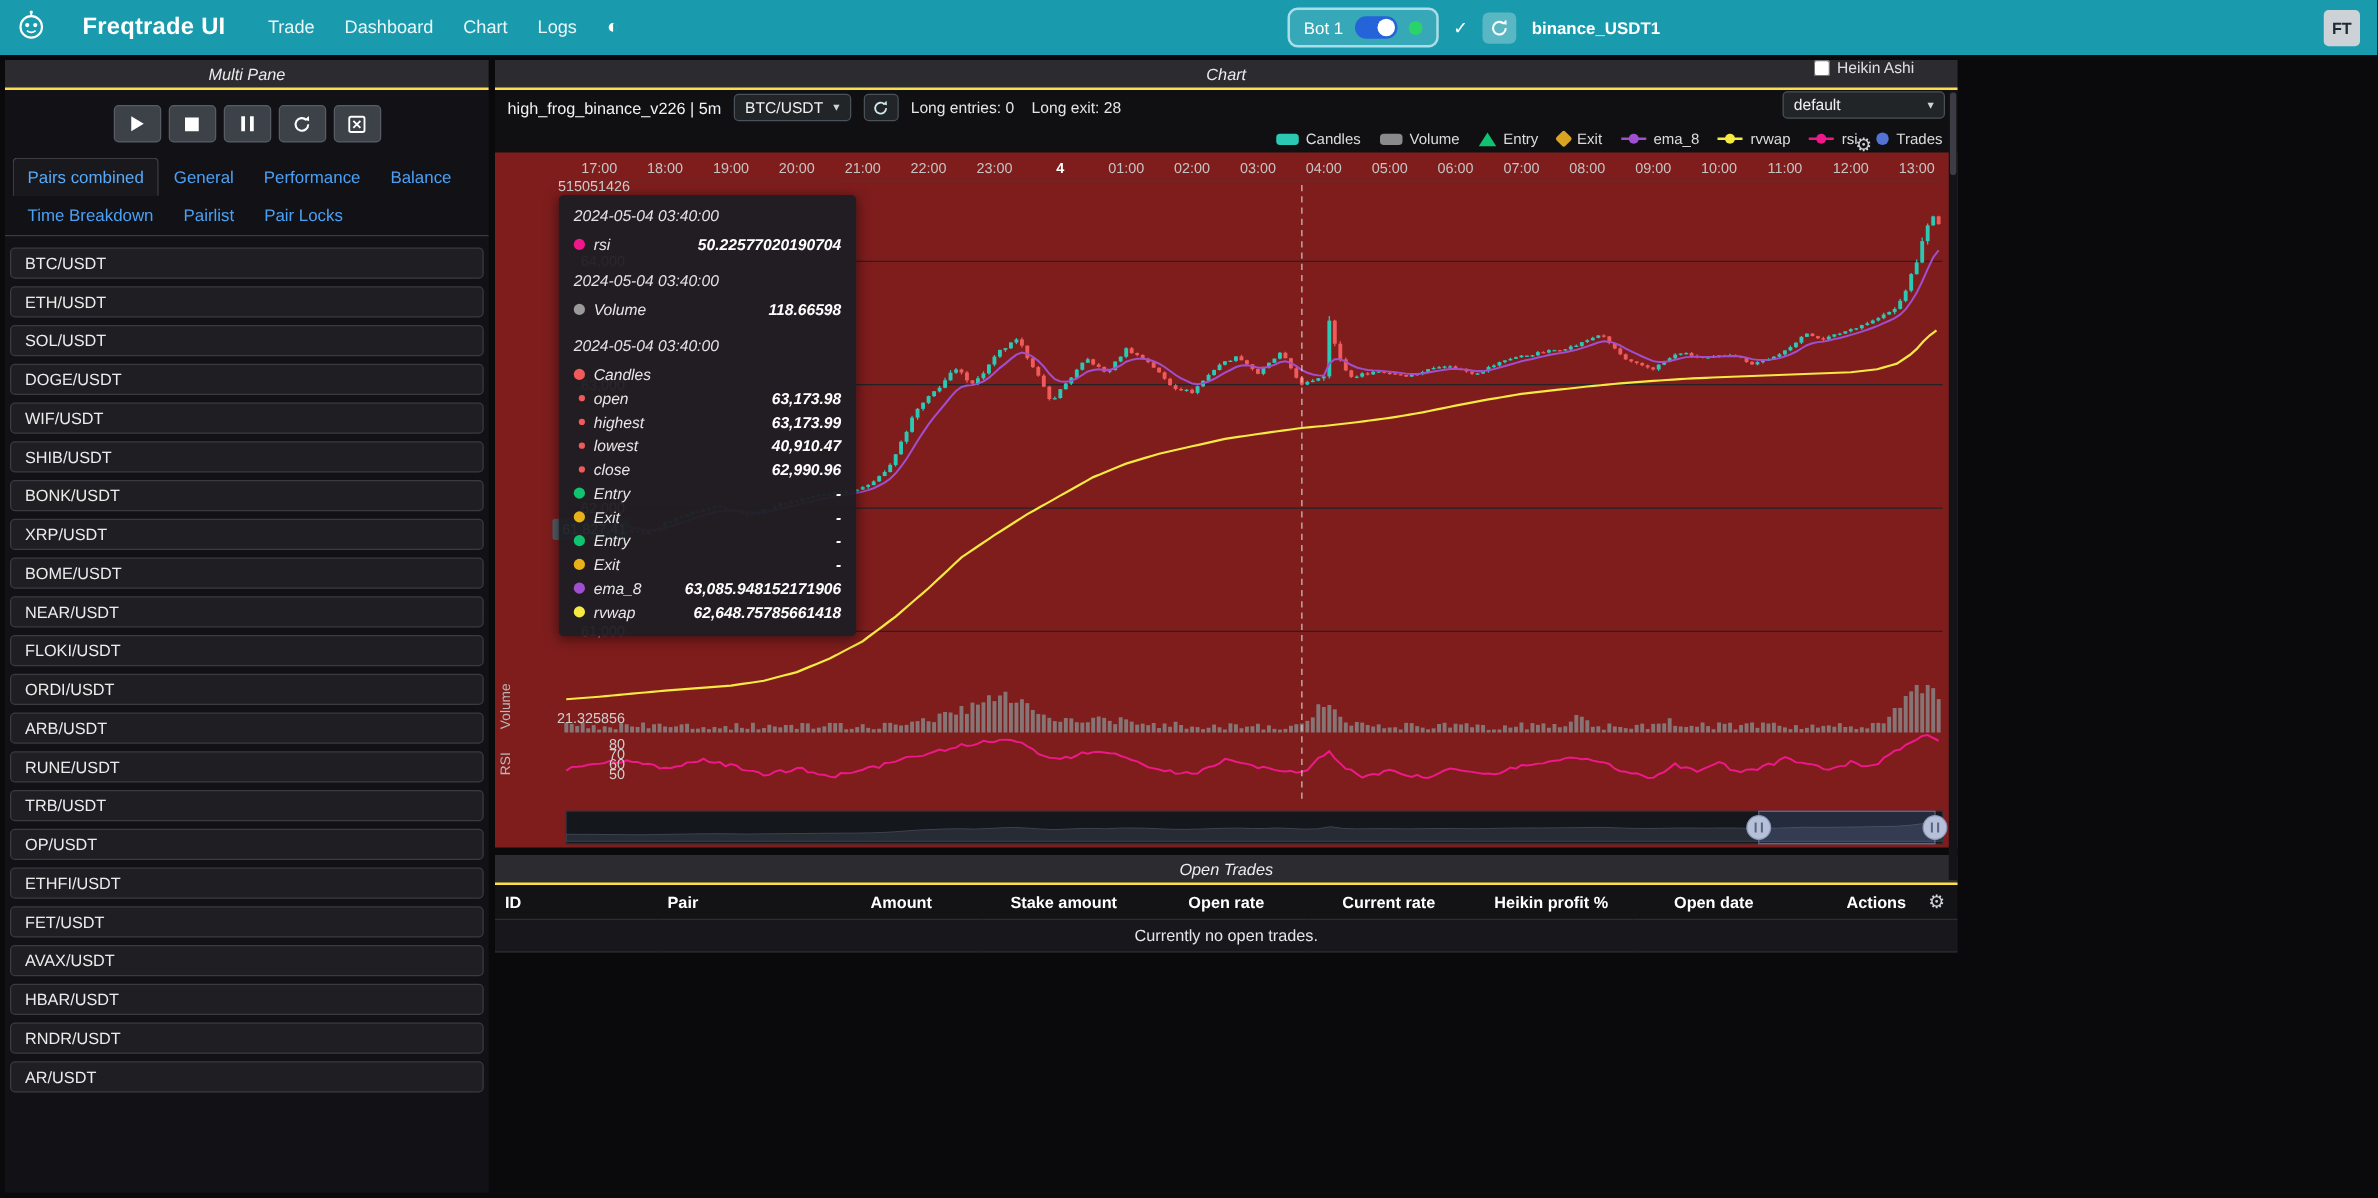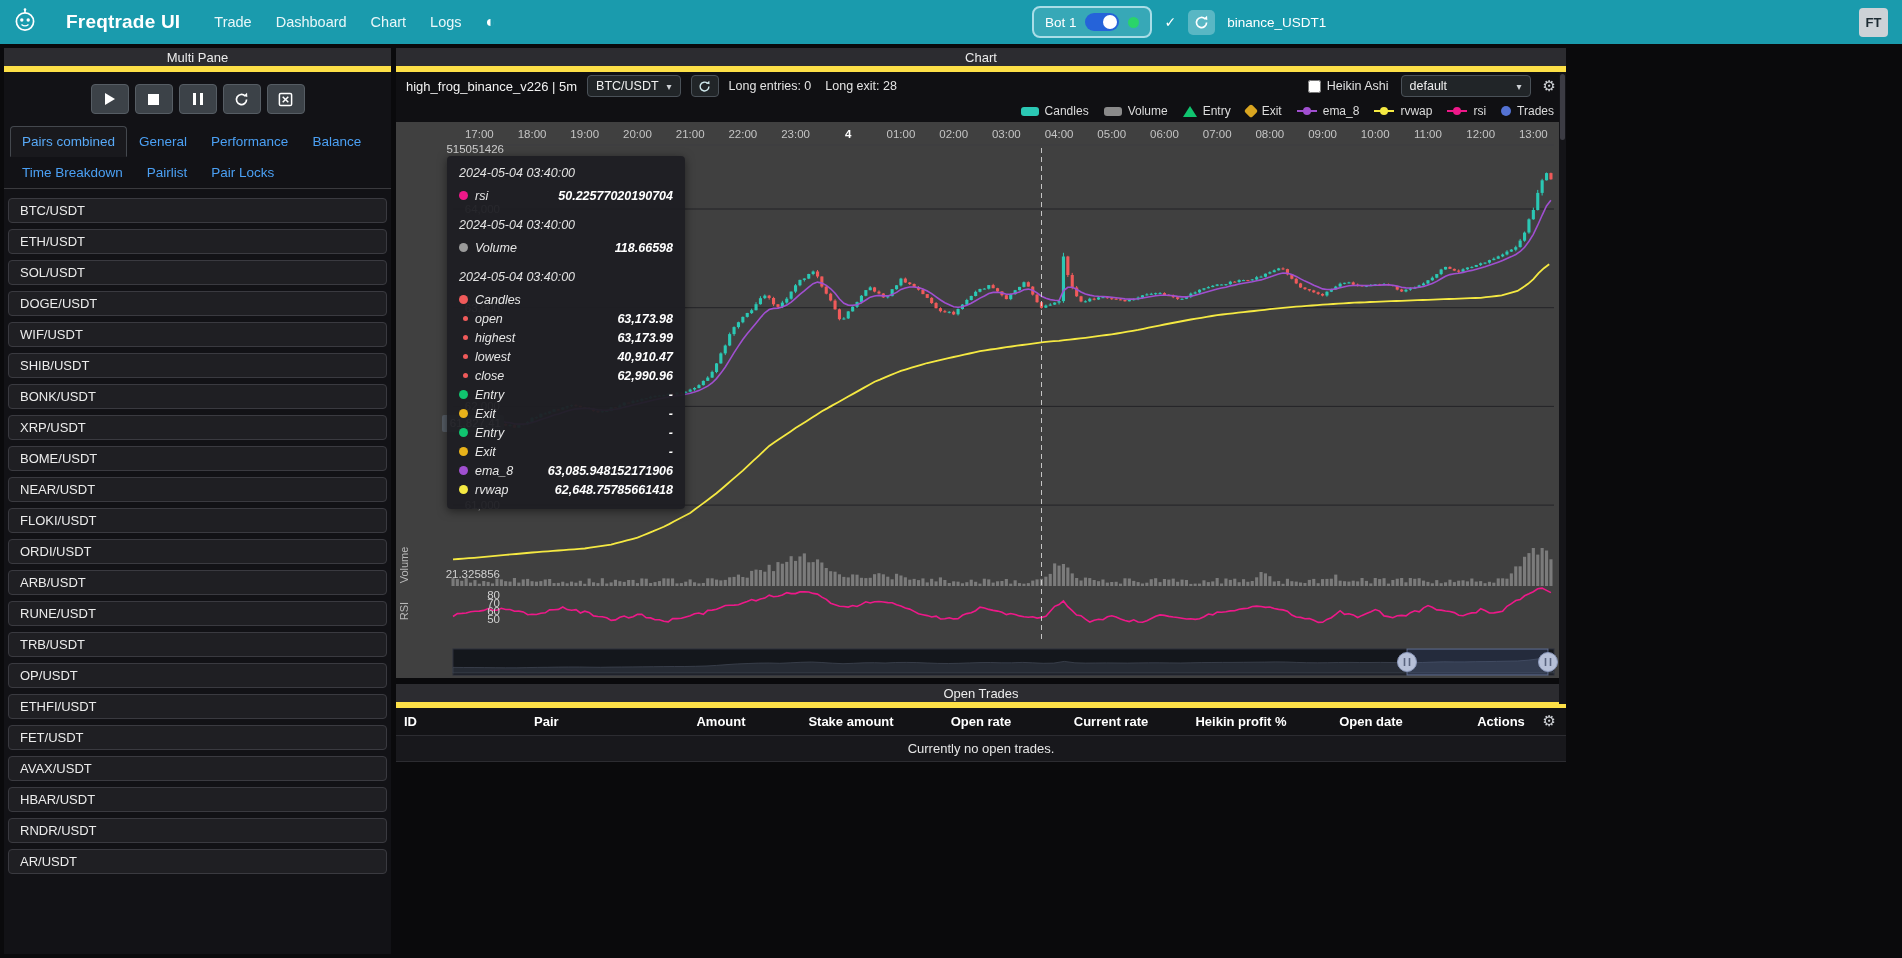--- a/index.html
+++ b/index.html
@@ -16,28 +16,28 @@
   .bot-cluster { margin-left:auto; display:flex; align-items:center; gap:12px; }
   .bot-box { display:flex; align-items:center; gap:9px; padding:5px 11px; border:2px solid #a9dde7;
     border-radius:8px; background:rgba(255,255,255,.13); }
   .bot-box .bot-name { font-size:13.5px; color:#fff; }
   .toggle { width:34px; height:18px; border-radius:9px; background:#2563d9; position:relative; cursor:pointer; flex:0 0 auto; }
   .toggle .knob { position:absolute; right:2px; top:2px; width:14px; height:14px; border-radius:50%; background:#fff; }
   .online-dot { width:11px; height:11px; border-radius:50%; background:#2ad46a; }
   .check-icon { color:#fff; font-size:14px; }
   .nav-refresh { width:27px; height:25px; border:none; border-radius:5px; background:rgba(255,255,255,.28);
     display:flex; align-items:center; justify-content:center; cursor:pointer; }
-  .exchange-label { color:#fff; font-size:13.5px; }
+  .exchange-label { color:#fff; font-size:13.5px;font-weight:bold; }
   .avatar { margin-left:auto; width:29px; height:29px; border-radius:4px; background:#cdd2d7; color:#1d2b33;
     font-size:13px; font-weight:bold; display:flex; align-items:center; justify-content:center; cursor:pointer; }
 
   
   .main { display:flex; padding:4px; gap:5px; height:910px; align-items:flex-start; }
-  .panel-header { height:24px; background:#2c2c30; border-bottom:6px solid #fde047; color:#ececec;
-    font-size:13px; display:flex; align-items:center; justify-content:center; }
+  .panel-header { height:24px; background:#2c2c30; border-bottom:2px solid #fde047; color:#ececec;
+    font-size:13px; display:flex; align-items:center; justify-content:center;font-style:italic; }
 
   
   .multi-pane { width:387px; background:#121216; height:906px; overflow:hidden; }
   .controls { display:flex; justify-content:center; gap:6px; padding:12px 0; }
   .ctrl-btn { width:38px; height:30px; background:#3c4248; border:1px solid #565d64; border-radius:4px;
     display:flex; align-items:center; justify-content:center; cursor:pointer; color:#fff; }
   .play-shape { width:0; height:0; border-left:10px solid #fff; border-top:6px solid transparent; border-bottom:6px solid transparent; }
   .stop-shape { width:11px; height:11px; background:#fff; }
   .pause-shape { width:10px; height:12px; border-left:3px solid #fff; border-right:3px solid #fff; }
   .tabs { display:flex; flex-wrap:wrap; padding:0 6px; border-bottom:1px solid #3a3a3e; }
@@ -52,34 +52,34 @@
   .chart-col { width:1170px; }
   .chart-card { background:#101013; position:relative; }
   .chart-toolbar { height:28px; display:flex; align-items:center; gap:10px; padding:0 10px; }
   .strategy-label { font-size:13px; color:#f2f2f2; }
   .ui-select { display:flex; align-items:center; gap:8px; background:#212528; border:1px solid #4a5158;
     border-radius:4px; color:#f0f0f0; font-size:12.5px; padding:2px 8px; height:22px; cursor:pointer; }
   .ui-select .chev { font-size:10px; color:#cfd3d7; }
   .tb-refresh { width:28px; height:22px; background:#212528; border:1px solid #4a5158; border-radius:4px;
     display:flex; align-items:center; justify-content:center; cursor:pointer; }
   .counts { font-size:12.5px; color:#e4e4e4; display:flex; gap:14px; }
-  .toolbar-right { margin-left:auto; display:flex; align-items:center; gap:12px; }
+  .toolbar-right { margin-left:auto; display:flex; align-items:center; gap:12px;flex-direction:column; }
   .ha-wrap { display:flex; align-items:center; gap:6px; font-size:12.5px; color:#e0e0e0; }
   .ha-wrap input { width:13px; height:13px; accent-color:#444; background:#222; }
   .gear { color:#cfd2d6; font-size:15px; cursor:pointer; }
   .legend-row { height:22px; display:flex; align-items:center; justify-content:flex-end; gap:15px; padding:0 12px; }
   .legend-item { display:flex; align-items:center; gap:6px; font-size:12px; color:#dcdcdc; cursor:pointer; }
   .lm-rect { width:18px; height:9px; border-radius:3px; }
   .lm-tri { width:0; height:0; border-left:7px solid transparent; border-right:7px solid transparent; border-bottom:11px solid #10c46f; }
   .lm-diamond { width:10px; height:10px; transform:rotate(45deg); border-radius:2px; }
   .lm-line { position:relative; width:20px; height:10px; }
   .lm-line::before { content:''; position:absolute; left:0; right:0; top:4px; height:2px; background:var(--c); }
   .lm-line::after { content:''; position:absolute; left:6px; top:1px; width:8px; height:8px; border-radius:50%; background:var(--c); }
   .lm-circle { width:10px; height:10px; border-radius:50%; }
-  .chart-region { position:relative; height:556px; background:#404040; }
+  .chart-region { position:relative; height:556px; background:#7f1d1d; }
   .card-scroll { position:absolute; right:0; top:24px; width:7px; height:632px; background:#141418; }
   .card-scroll .thumb { width:5px; margin:2px auto 0; height:66px; border-radius:3px; background:#3c3c44; }
 
   
   .chart-tooltip { position:absolute; left:51px; top:34px; width:238px; background:rgba(30,30,35,.95);
     border-radius:4px; padding:10px 12px; font-size:12.5px; z-index:5; box-shadow:0 2px 10px rgba(0,0,0,.5); }
   .tt-section { margin-bottom:13px;font-style:italic; }
   .tt-section:last-child { margin-bottom:0; }
   .tt-time { color:#e2e2e2; margin-bottom:6px; }
   .tt-row { display:flex; align-items:center; gap:7px; height:19px; }

